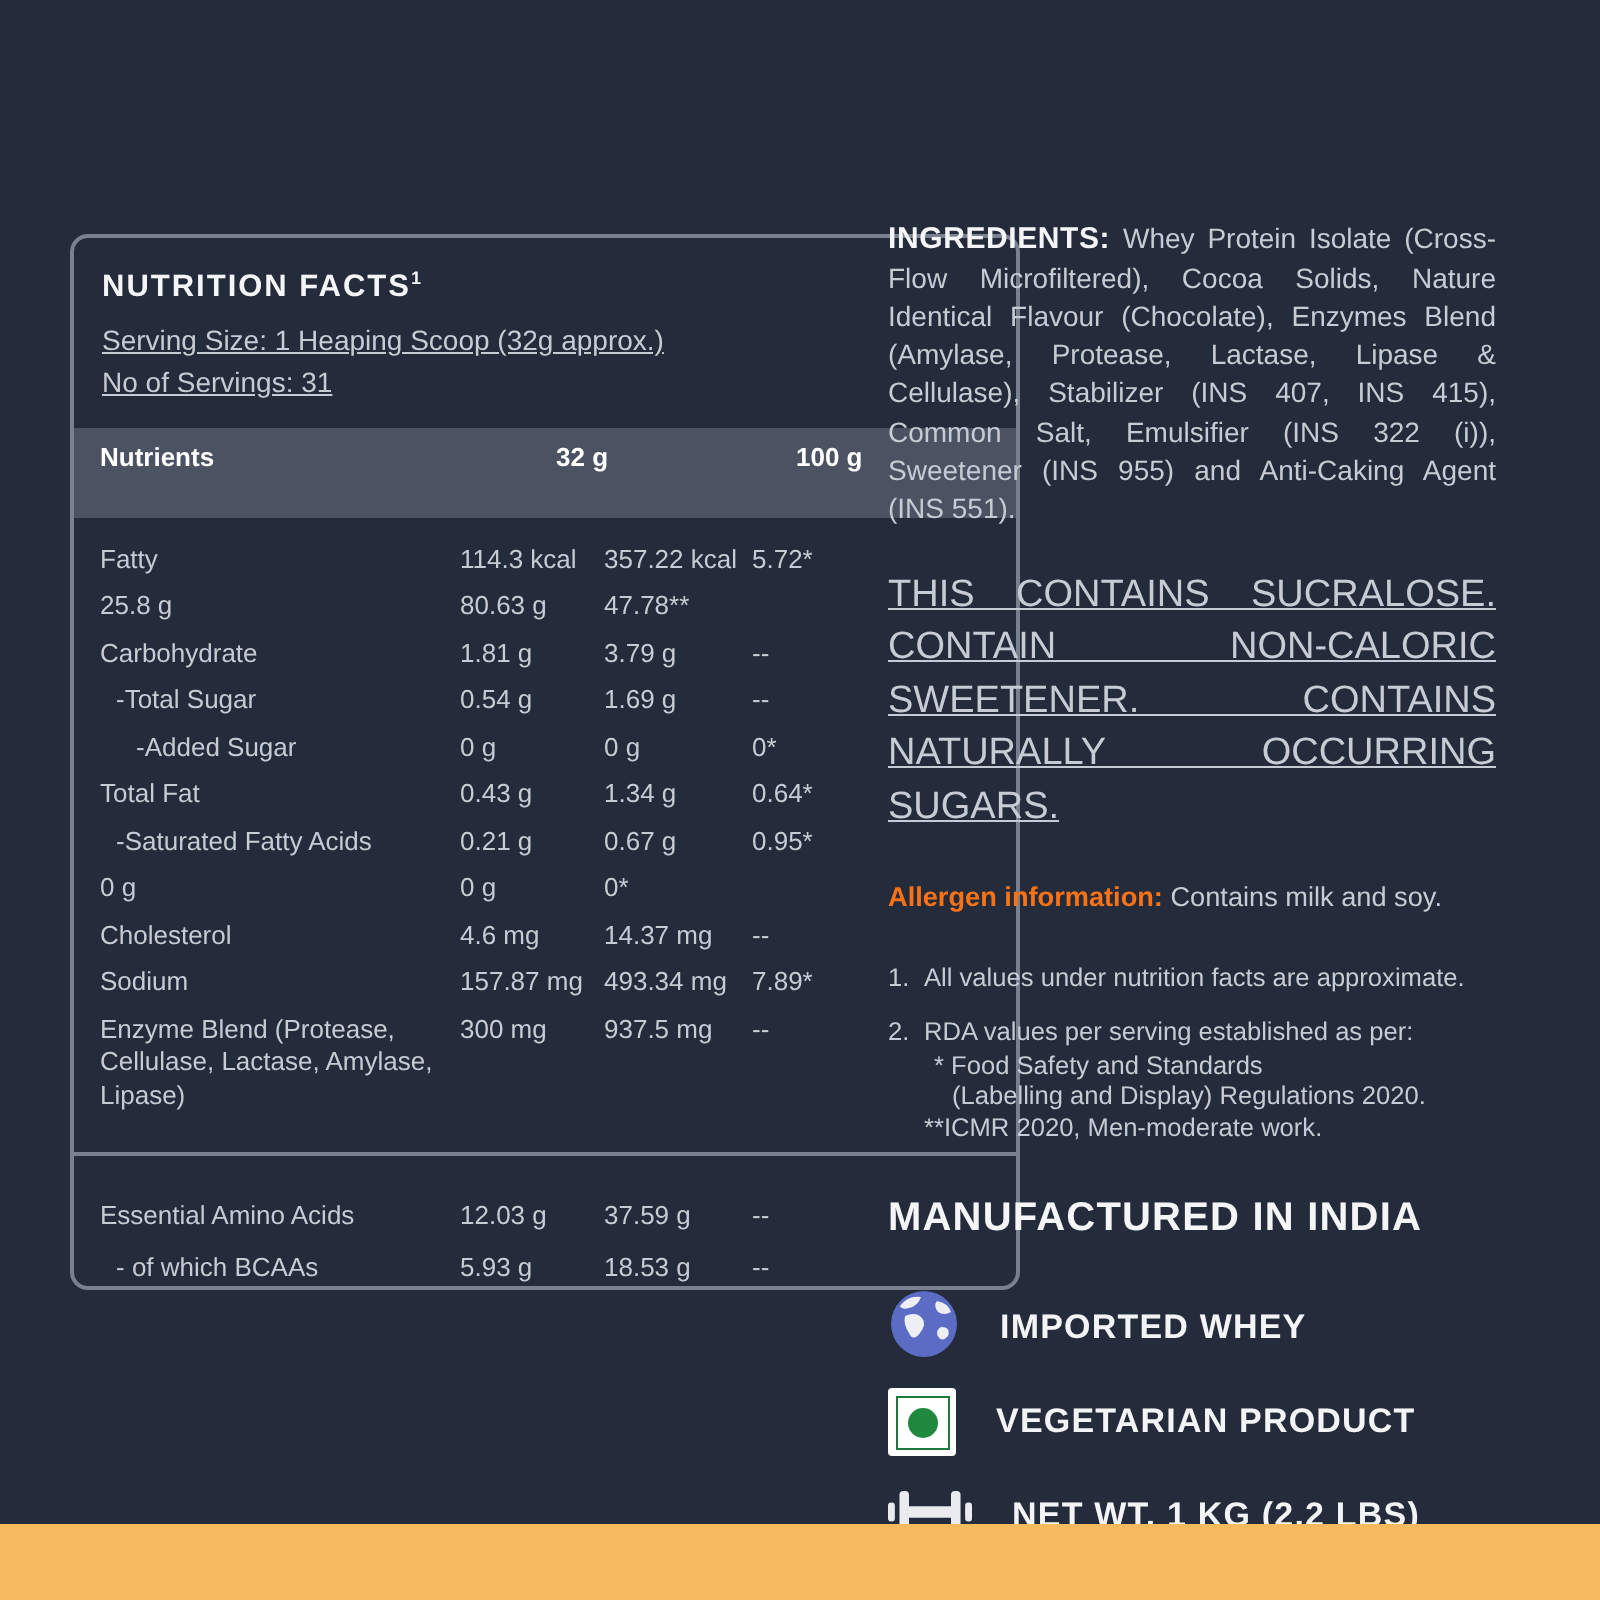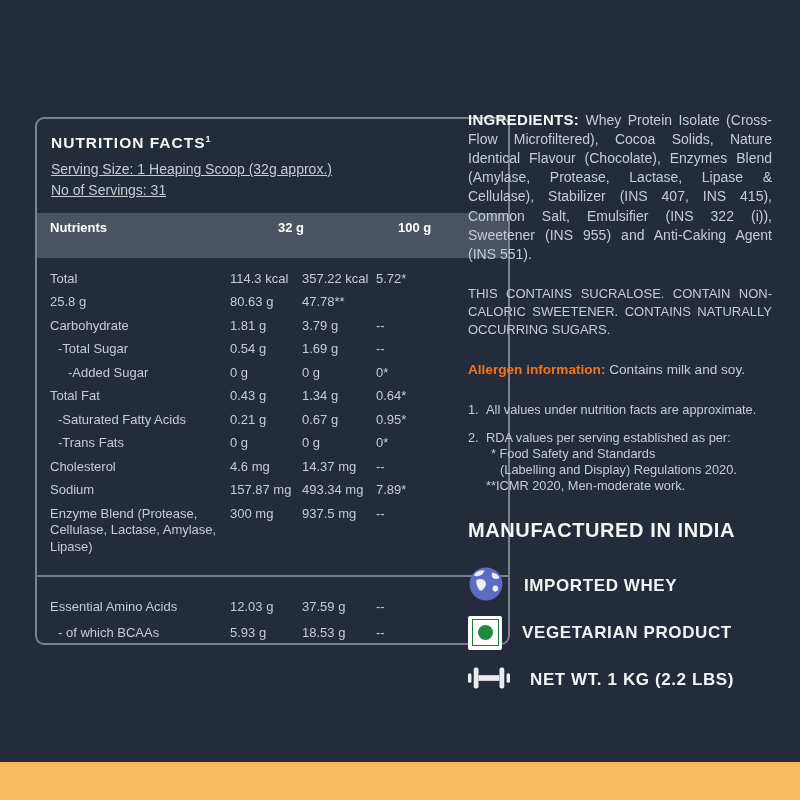--- a/index.html
+++ b/index.html
@@ -21,24 +21,24 @@
   .tbody { padding:9px 0 12px 13px; }
   .trow { display:grid; grid-template-columns:180px 72px 74px 1fr; padding:3.5px 0;
           font-size:13px; line-height:1.27; color:#C7CBD3; }
   .trow .cell { padding-right:6px; }
   .ind1 { padding-left:8px; }
   .ind2 { padding-left:18px; }
   .amino { border-top:2px solid #79808E; margin:4px 0 0 0; padding-top:18px; }
   .amino .trow { padding:4.5px 0; }
 
   
-  .right-col { position:absolute; left:468px; top:110px; width:304px; color:#C7CBD3; }
+  .right-col { position:absolute; left:444px; top:110px; width:304px; color:#C7CBD3; }
   .ingredients { font-size:14px; line-height:1.36; text-align:justify; }
   .lead-bold { color:#F4F5F7; font-weight:bold; font-size:15px; letter-spacing:0.3px; }
-  .sucralose { margin-top:21px; font-size:13px; line-height:1.4; text-align:justify; }
+  .sucralose { margin-top:21px; font-size:19px; line-height:1.4; text-align:justify;text-decoration:underline; }
   .allergen { margin-top:23px; font-size:13.6px; }
   .allergen b { color:#f97316; }
   .notes { margin-top:25px; font-size:12.8px; }
   .note { display:flex; gap:6px; margin-bottom:11px; line-height:1.3; }
   .note-num { flex:0 0 12px; }
   .subnote { line-height:1.22; }
   .sub-0 { margin-left:5px; }
   .sub-1 { margin-left:14px; }
   .manufactured { margin-top:26px; font-size:20px; font-weight:bold; color:#F4F5F7; letter-spacing:0.6px; }
   .badges { margin-top:20px; }
@@ -69,21 +69,21 @@
 
     <div class="thead">
       <div>Nutrients</div>
       <div>32 g</div>
       <div>100 g</div>
       <div><span>% RDA</span><sup>2</sup></div>
     </div>
 
     <div class="tbody">
       <div class="trow">
-        <div class="cell">Total</div>
+        <div class="cell">Fatty</div>
         <div class="cell">114.3 kcal</div>
         <div class="cell">357.22 kcal</div>
         <div class="cell">5.72*</div>
       </div>
       <div class="trow">
         <div class="cell">25.8 g</div>
         <div class="cell">80.63 g</div>
         <div class="cell">47.78**</div>
       </div>
       <div class="trow">
@@ -110,21 +110,20 @@
         <div class="cell">1.34 g</div>
         <div class="cell">0.64*</div>
       </div>
       <div class="trow">
         <div class="cell ind1">-Saturated Fatty Acids</div>
         <div class="cell">0.21 g</div>
         <div class="cell">0.67 g</div>
         <div class="cell">0.95*</div>
       </div>
       <div class="trow">
-        <div class="cell ind1">-Trans Fats</div>
         <div class="cell">0 g</div>
         <div class="cell">0 g</div>
         <div class="cell">0*</div>
       </div>
       <div class="trow">
         <div class="cell">Cholesterol</div>
         <div class="cell">4.6 mg</div>
         <div class="cell">14.37 mg</div>
         <div class="cell">--</div>
       </div>

